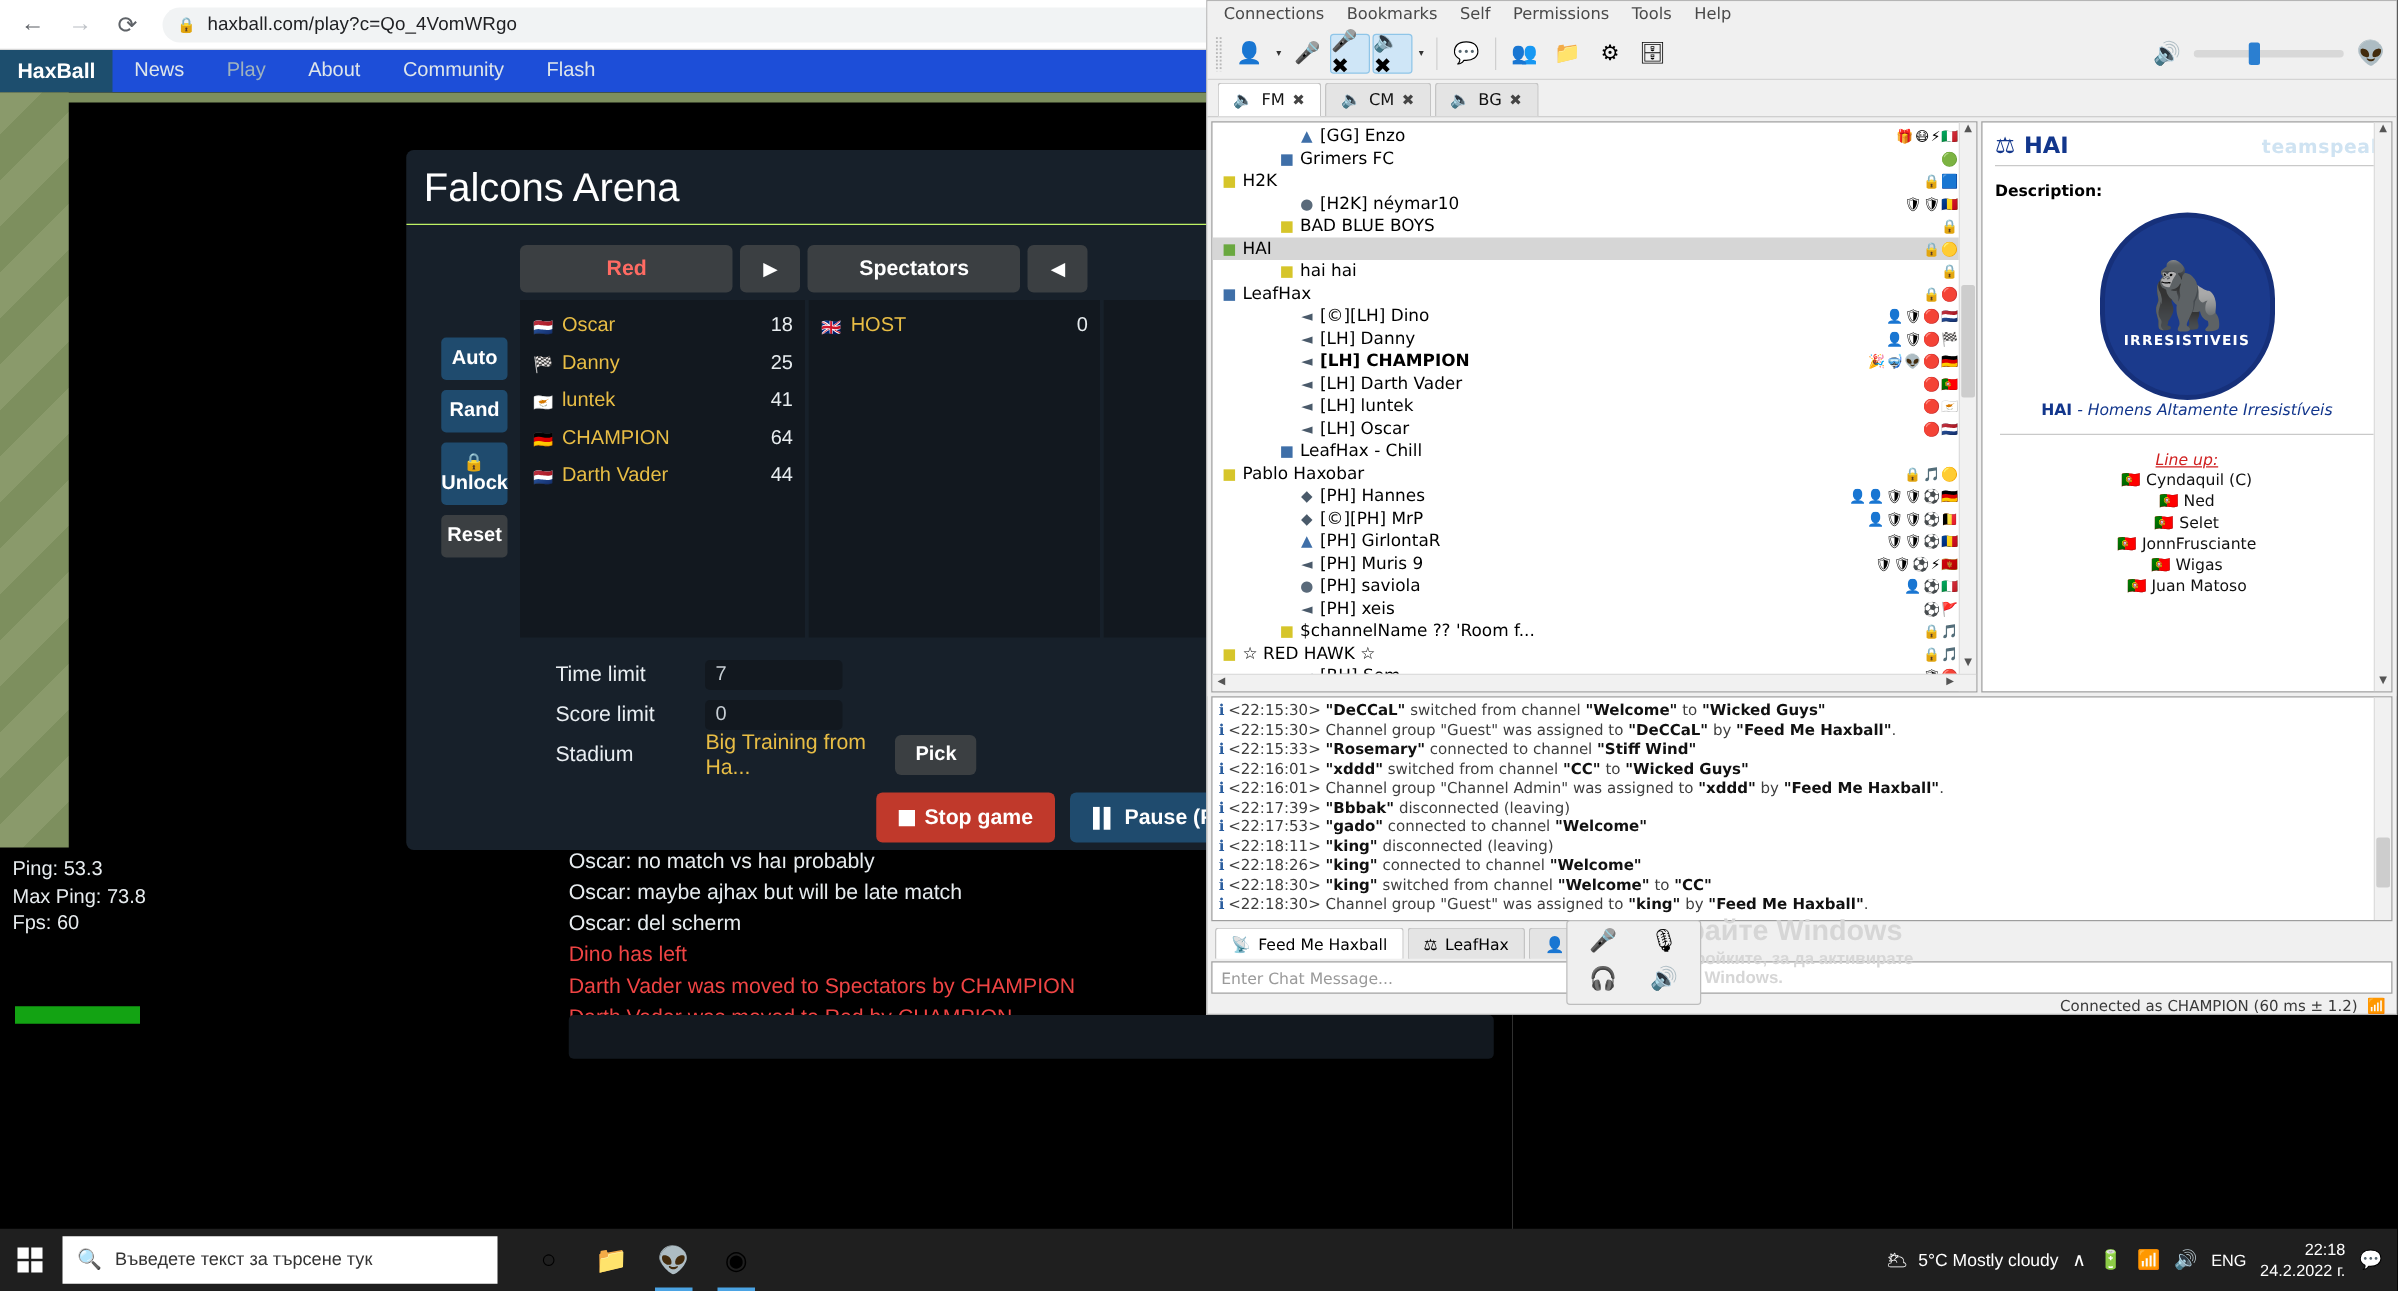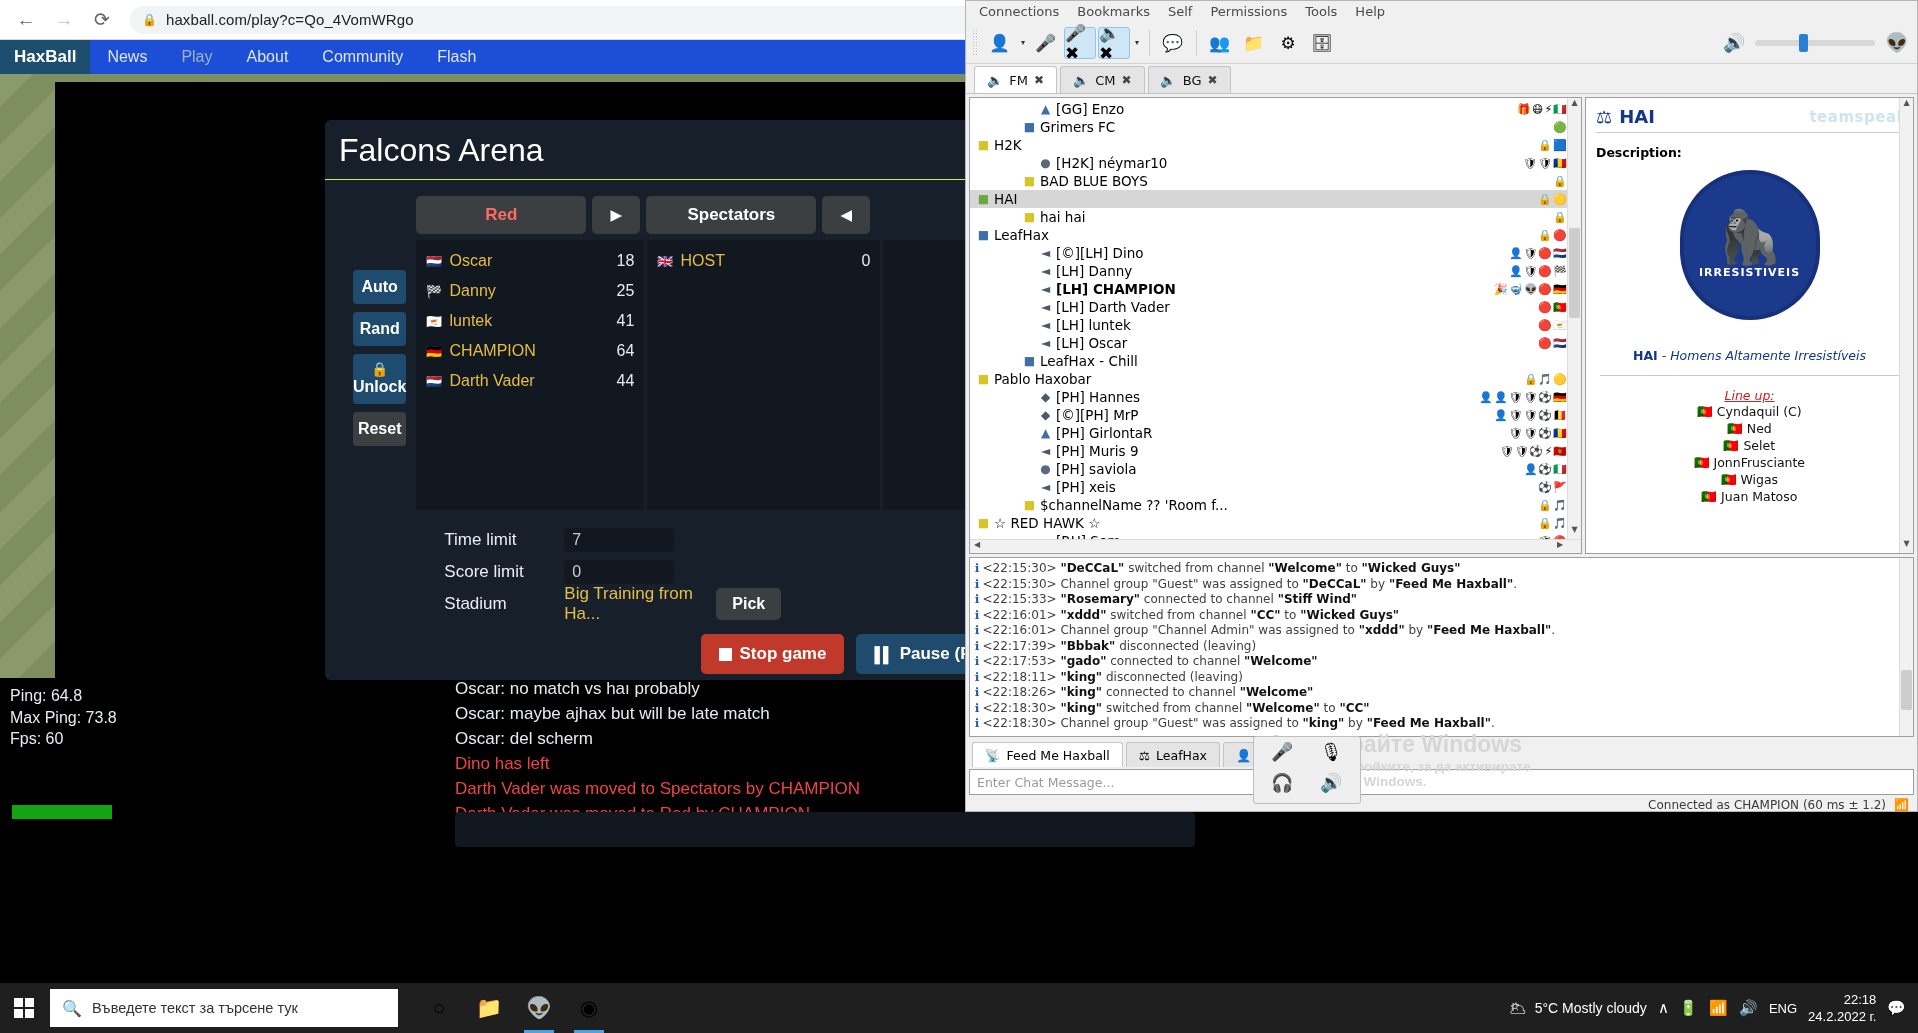--- a/index.html
+++ b/index.html
@@ -238,21 +238,21 @@
   .crest {
     width: 140px; height: 150px; margin: 10px auto 0 auto;
     border-radius: 50%/46%; background: #1b3a8c;
     display: flex; align-items: center; justify-content: center;
     flex-direction: column; color: #fff; position: relative;
     border: 4px solid #16307a;
   }
   .crest .ape { font-size: 52px; line-height: 50px; }
   .crest .nm { font-size: 11px; font-weight: bold; letter-spacing: 1px; margin-top: 4px; }
   .desc-line { text-align: center; font-size: 12.5px; color: #12368c;
-    font-style: italic; margin-top: 28px; }
+    font-style: italic; margin-top: 0; }
   .desc-line b { font-style: normal; }
   .hr-thin { height: 1px; background: #c9c9c9; margin: 12px 4px; }
   .lineup-h { text-align:center; color:#d02020; font-size: 12.5px; font-style: italic;
      text-decoration: underline; margin-top: 6px; }
   .lineup-i { text-align:center; font-size: 12.5px; color:#111; line-height: 17px; }
   .info-scroll { position:absolute; right:0; top:0; width: 14px; height: 100%; background:#f1f1f1; border-left:1px solid #ddd; }
   .info-scroll .up, .info-scroll .dn { position:absolute; left:0; width:13px; height:14px; text-align:center; font-size:8px; color:#555;}
   .info-scroll .up{top:0;} .info-scroll .dn{bottom:0;}
 
   
@@ -435,21 +435,21 @@
               <button class="act pause">
                 <i class="pauseglyph">▌▌</i>
                 <span>Pause (P)</span>
               </button>
             </div>
           </div>
         </div>
       </div>
 
       <div class="stats">
-        <div>Ping: 64.8</div>
+        <div>Ping: 53.3</div>
         <div>Max Ping: 73.8</div>
         <div>Fps: 60</div>
       </div>
       <div class="greenbar"></div>
 
       <div class="hb-chat">
         <div class="line">Oscar: no match vs haı probably</div>
         <div class="line">Oscar: maybe ajhax but will be late match</div>
         <div class="line">Oscar: del scherm</div>
         <div class="line green">Dino has left</div>

